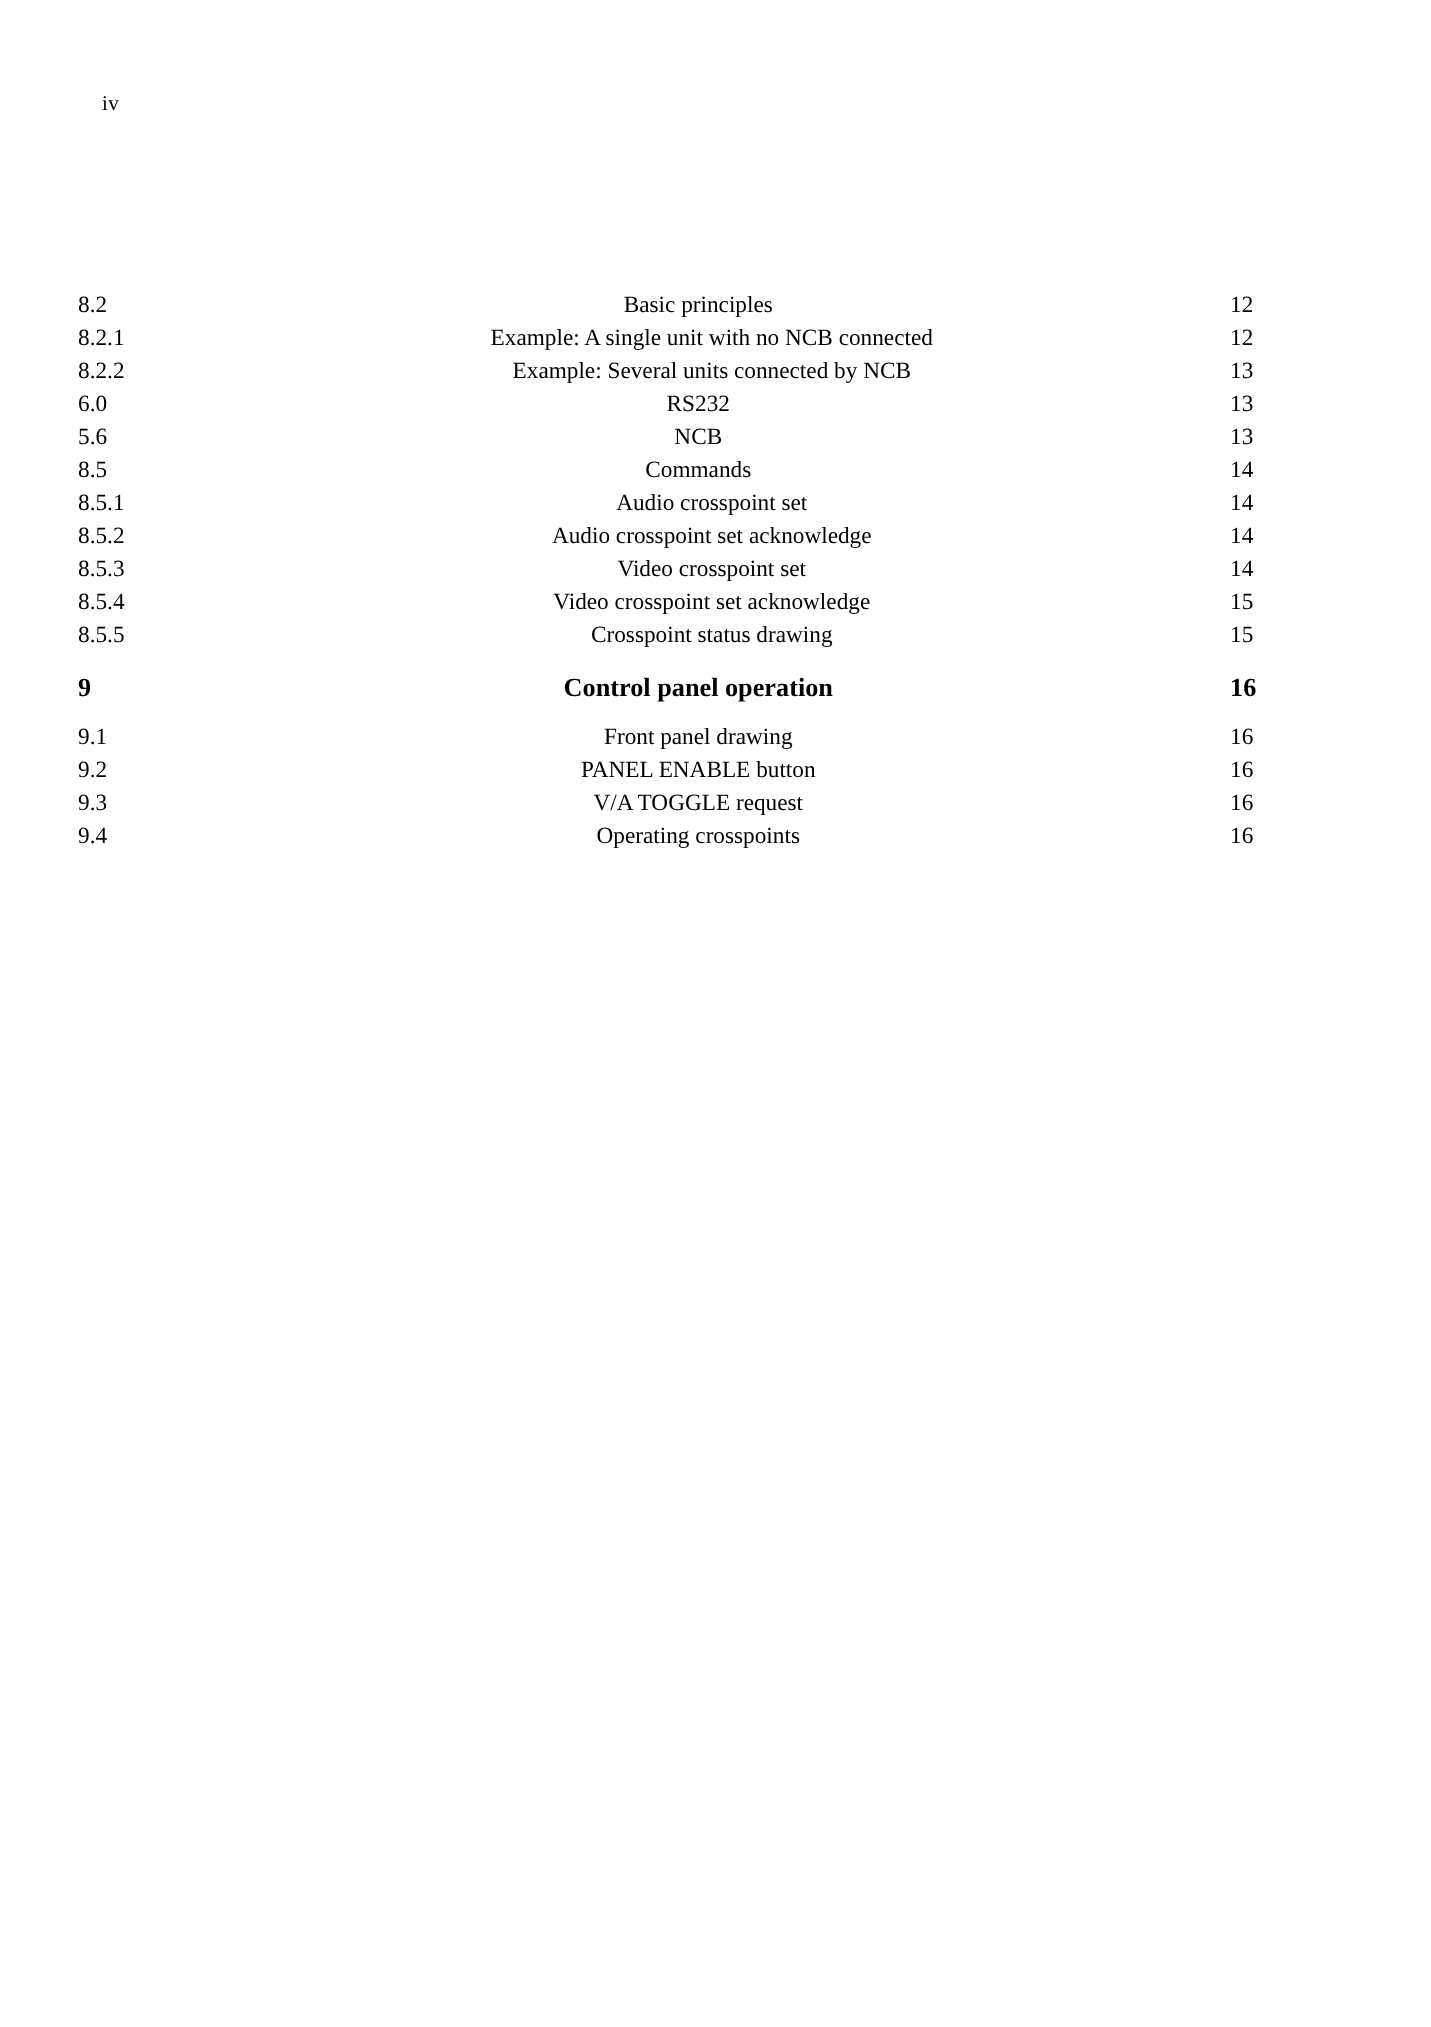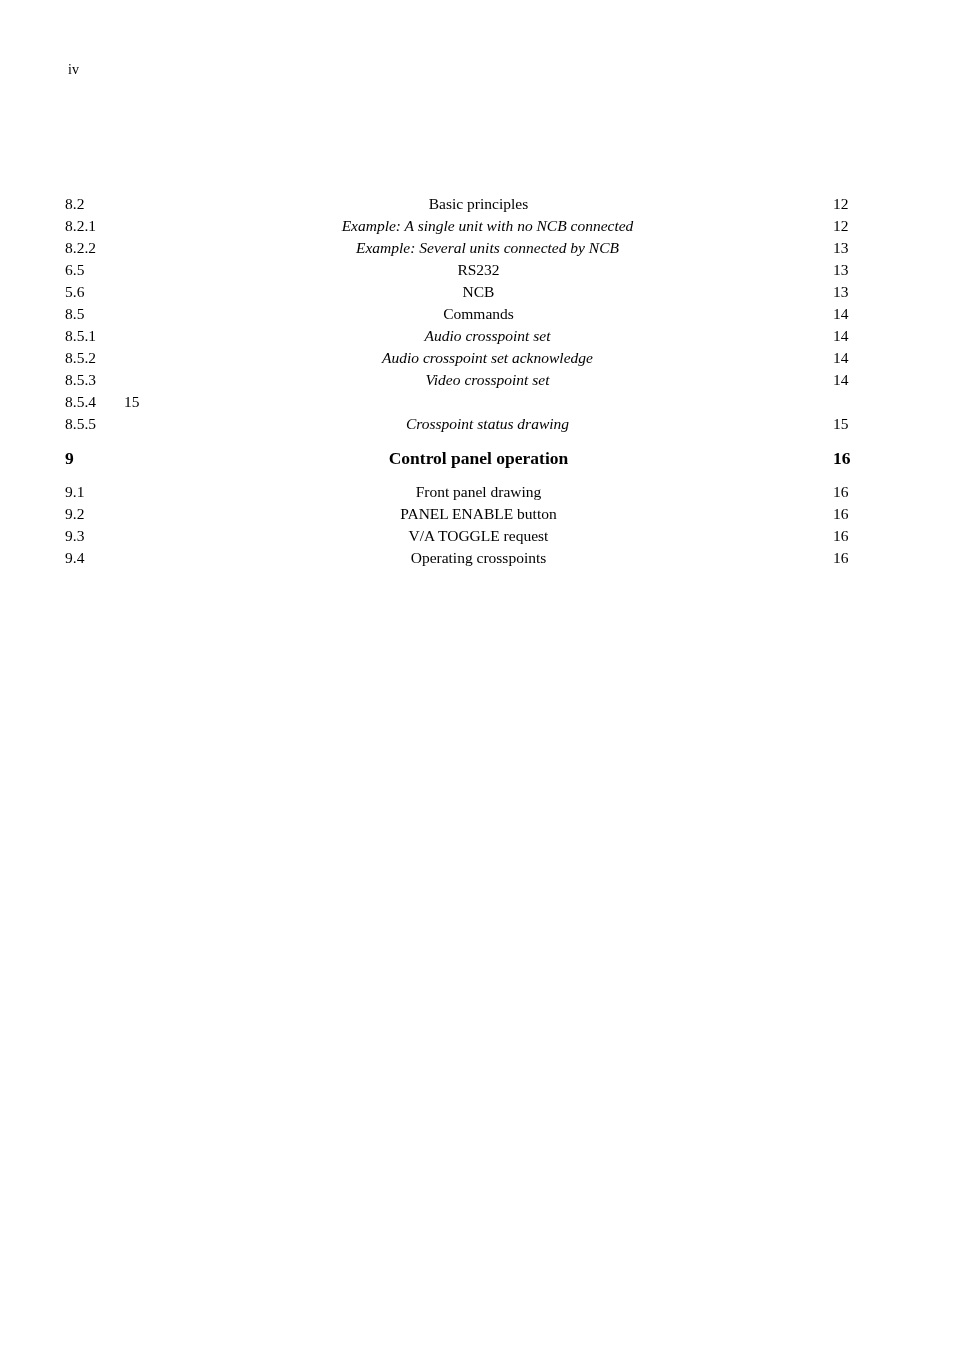--- a/index.html
+++ b/index.html
@@ -29,21 +29,21 @@
     left: 68px;
     top: 61px;
     font-size: 14px;
     line-height: 18px;
     letter-spacing: 0.2px;
   }
 
   
   .toc {
     position: absolute;
-    left: 65px;
+    left: 52px;
     top: 193px;
     width: 812px;
   }
 
   .toc-row {
     display: flex;
     align-items: baseline;
     height: 22px;
     font-size: 15.5px;
     line-height: 22px;
@@ -64,21 +64,20 @@
 
   .toc-page {
     flex: 0 0 auto;
     width: 44px;
     text-align: left;
   }
 
   
   .toc-row.lvl3 .toc-title {
     padding-left: 18px;
-    font-style: italic;
   }
 
   
   .toc-row.chapter {
     font-size: 17.5px;
     font-weight: bold;
     height: 22px;
     line-height: 22px;
     margin-top: 12px;
     margin-bottom: 12px;
@@ -101,21 +100,21 @@
         <span class="toc-num">8.2.1</span>
         <span class="toc-title">Example: A single unit with no NCB connected</span>
         <span class="toc-page">12</span>
       </div>
       <div class="toc-row lvl3">
         <span class="toc-num">8.2.2</span>
         <span class="toc-title">Example: Several units connected by NCB</span>
         <span class="toc-page">13</span>
       </div>
       <div class="toc-row">
-        <span class="toc-num">6.5</span>
+        <span class="toc-num">6.0</span>
         <span class="toc-title">RS232</span>
         <span class="toc-page">13</span>
       </div>
       <div class="toc-row">
         <span class="toc-num">5.6</span>
         <span class="toc-title">NCB</span>
         <span class="toc-page">13</span>
       </div>
       <div class="toc-row">
         <span class="toc-num">8.5</span>
@@ -132,20 +131,21 @@
         <span class="toc-title">Audio crosspoint set acknowledge</span>
         <span class="toc-page">14</span>
       </div>
       <div class="toc-row lvl3">
         <span class="toc-num">8.5.3</span>
         <span class="toc-title">Video crosspoint set</span>
         <span class="toc-page">14</span>
       </div>
       <div class="toc-row lvl3">
         <span class="toc-num">8.5.4</span>
+        <span class="toc-title">Video crosspoint set acknowledge</span>
         <span class="toc-page">15</span>
       </div>
       <div class="toc-row lvl3">
         <span class="toc-num">8.5.5</span>
         <span class="toc-title">Crosspoint status drawing</span>
         <span class="toc-page">15</span>
       </div>
       <div class="toc-row chapter">
         <span class="toc-num">9</span>
         <span class="toc-title">Control panel operation</span>

